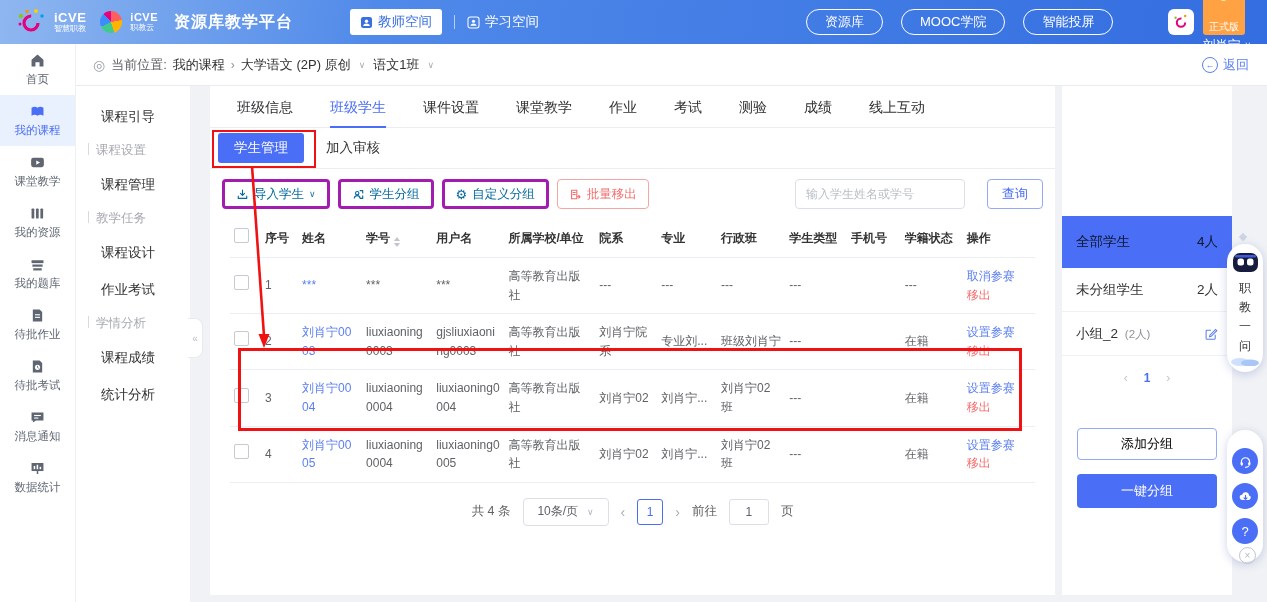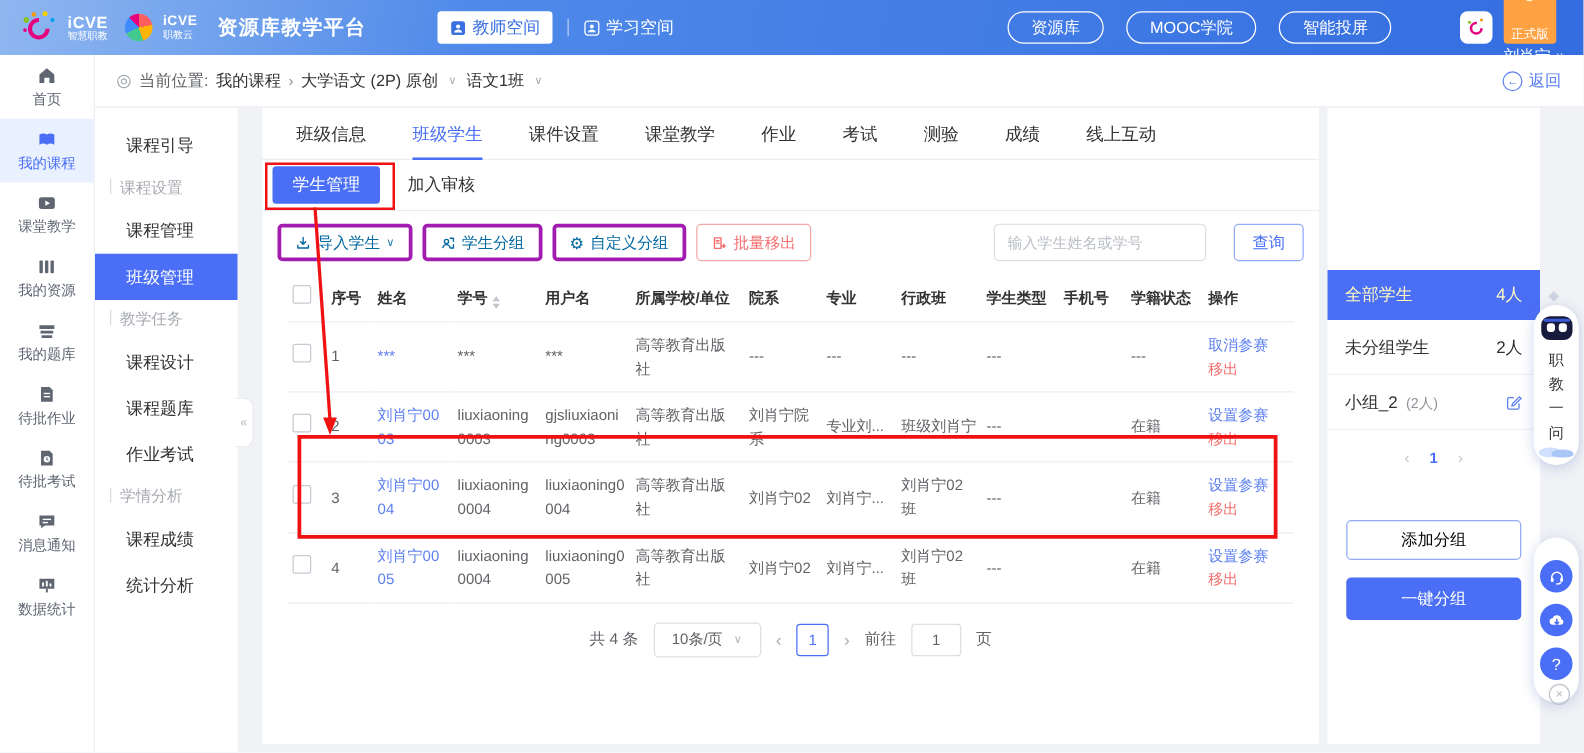--- a/index.html
+++ b/index.html
@@ -91,21 +91,21 @@
 
   .pager{display:flex;align-items:center;justify-content:center;gap:12px;padding:15px 0;font-size:12.5px;color:#606266;}
   .page-size{width:84px;height:26px;border:1px solid #dcdfe6;border-radius:4px;display:flex;align-items:center;justify-content:center;gap:9px;color:#606266;cursor:pointer;font-size:12px;}
   .pg-chev{color:#a8abb2;font-size:14px;cursor:pointer;}
   .page-num{width:24px;height:24px;border:1px solid #4a6ef5;color:#4a6ef5;border-radius:3px;display:flex;align-items:center;justify-content:center;font-size:12px;cursor:pointer;}
   .goto-input{width:34px;height:22px;border:1px solid #dcdfe6;border-radius:3px;text-align:center;font-size:12px;color:#606266;outline:none;}
 
   
   .right-card{position:absolute;left:1062px;top:86px;width:170px;height:509px;background:#fff;z-index:2;}
   .rc-spacer{height:130px;}
-  .rc-all{height:40px;background:#4a6ef5;color:#fef9c3;display:flex;align-items:center;justify-content:space-between;padding:0 14px;font-size:13.5px;cursor:pointer;}
+  .rc-all{height:52px;background:#4a6ef5;color:#0f172a;display:flex;align-items:center;justify-content:space-between;padding:0 14px;font-size:13.5px;cursor:pointer;}
   .rc-row{height:43px;border-bottom:1px solid #f0f1f3;display:flex;align-items:center;justify-content:space-between;padding:0 14px;font-size:13.5px;color:#303133;cursor:pointer;}
   .rc-sub{color:#909399;font-size:11.5px;margin-left:3px;}
   .rc-pager{display:flex;align-items:center;justify-content:center;gap:16px;padding:15px 0;color:#c0c4cc;font-size:12px;}
   .rc-page-cur{color:#4a6ef5;font-weight:bold;}
   .rc-btn-outline{display:block;width:140px;height:32px;margin:28px auto 0;border:1px solid #94aaf6;color:#000000;background:#fff;border-radius:4px;font-size:13px;cursor:pointer;}
   .rc-btn-fill{display:block;width:140px;height:34px;margin:14px auto 0;background:#4a6ef5;color:#fff;border:none;border-radius:4px;font-size:13px;cursor:pointer;}
   .edit-ic{width:14px;height:14px;stroke:#5b7ff0;fill:none;stroke-width:1.5;cursor:pointer;}
 
   
   .sparkle{position:absolute;left:1240px;top:234px;width:6px;height:6px;background:#cdd4e4;transform:rotate(45deg);z-index:40;}
@@ -282,24 +282,22 @@
     <span class="back">
       <span class="back-circ">←</span>
       <span>返回</span>
     </span>
   </div>
 
   <div class="menu">
     <div class="menu-item">课程引导</div>
     <div class="menu-section"><span class="bar"></span><span>课程设置</span></div>
     <div class="menu-item">课程管理</div>
-    <div class="menu-item active">班级管理</div>
     <div class="menu-section"><span class="bar"></span><span>教学任务</span></div>
     <div class="menu-item">课程设计</div>
-    <div class="menu-item">课程题库</div>
     <div class="menu-item">作业考试</div>
     <div class="menu-section"><span class="bar"></span><span>学情分析</span></div>
     <div class="menu-item">课程成绩</div>
     <div class="menu-item">统计分析</div>
   </div>
   <div class="collapse-tab">
       <span>«</span>
     </div>
 
   <div class="main-card">

